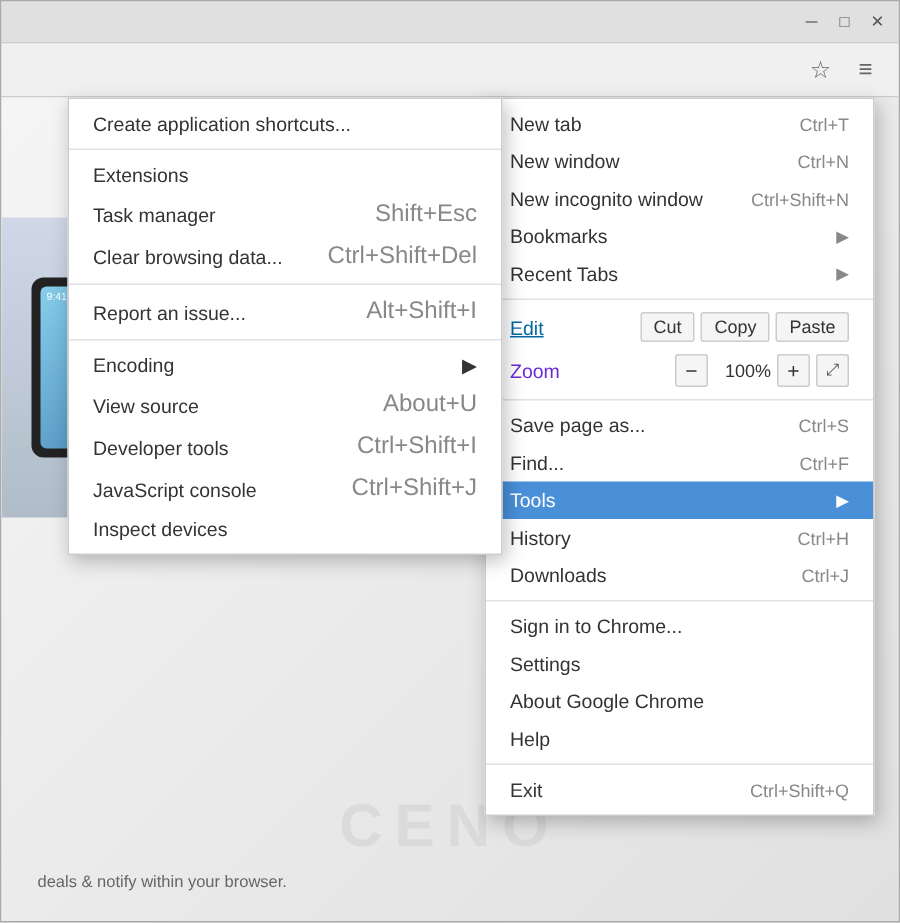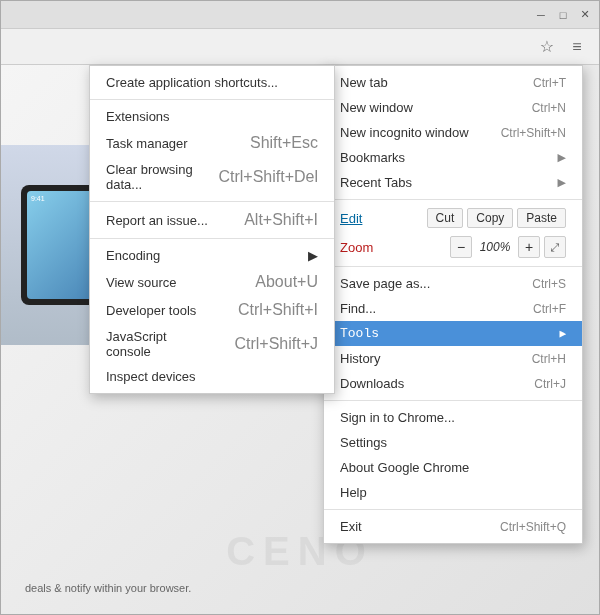--- a/index.html
+++ b/index.html
@@ -164,21 +164,20 @@
       padding: 5px 16px 5px 16px;
       cursor: pointer;
       color: #333;
       font-size: 13px;
       position: relative;
     }
 
     .menu-item.active {
       background: #4a90d9;
       color: #fff;
-      font-family: Liberation Mono, monospace;
     }
 
     .menu-item .shortcut {
       color: #888;
       font-size: 12px;
       margin-left: 20px;
     }
 
     .menu-item .arrow {
       font-size: 11px;
@@ -223,21 +222,21 @@
     
     .zoom-row {
       display: flex;
       align-items: center;
       padding: 4px 16px;
     }
 
     .zoom-label {
       flex: 1;
       font-size: 13px;
-      color: #b91c1c;
+      color: #6d28d9;
     }
 
     .zoom-controls {
       display: flex;
       align-items: center;
       gap: 4px;
     }
 
     .zoom-btn {
       width: 22px;
@@ -250,22 +249,21 @@
       align-items: center;
       justify-content: center;
       border-radius: 2px;
       color: #333;
     }
 
     .zoom-value {
       font-size: 12px;
       color: #333;
       min-width: 38px;
-      text-align: center;
-      font-style: italic;
+      text-align: right;
     }
 
     .zoom-fullscreen {
       width: 22px;
       height: 22px;
       border: 1px solid #ccc;
       background: #f5f5f5;
       cursor: pointer;
       display: flex;
       align-items: center;
@@ -273,21 +271,21 @@
       border-radius: 2px;
       font-size: 11px;
       color: #555;
     }
 
     
     .tools-submenu {
       position: absolute;
       top: 64px;
       right: 264px;
-      width: 246px;
+      width: 290px;
       background: #fff;
       border: 1px solid #ccc;
       box-shadow: 2px 4px 12px rgba(0,0,0,0.25);
       z-index: 101;
       padding: 4px 0;
     }
 
     .submenu-item {
       display: flex;
       align-items: center;

